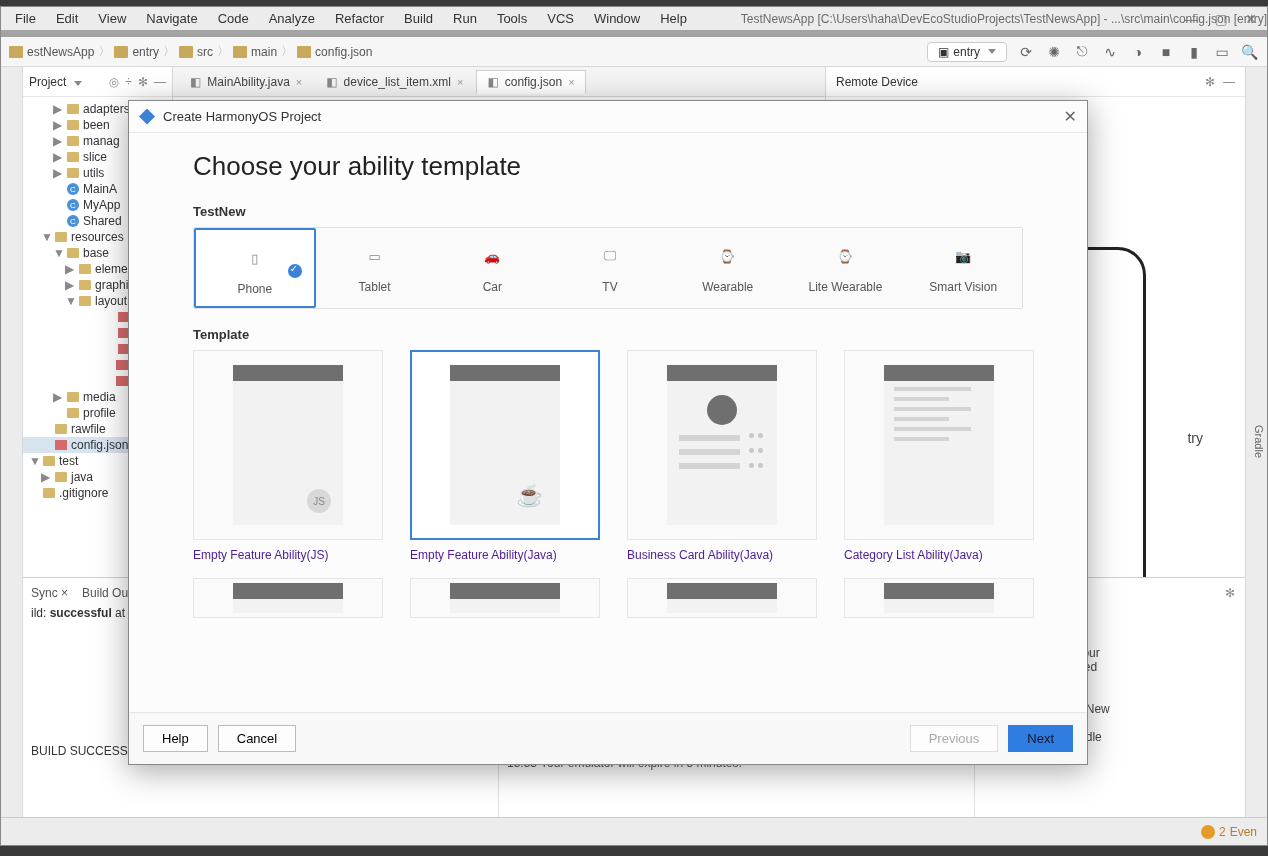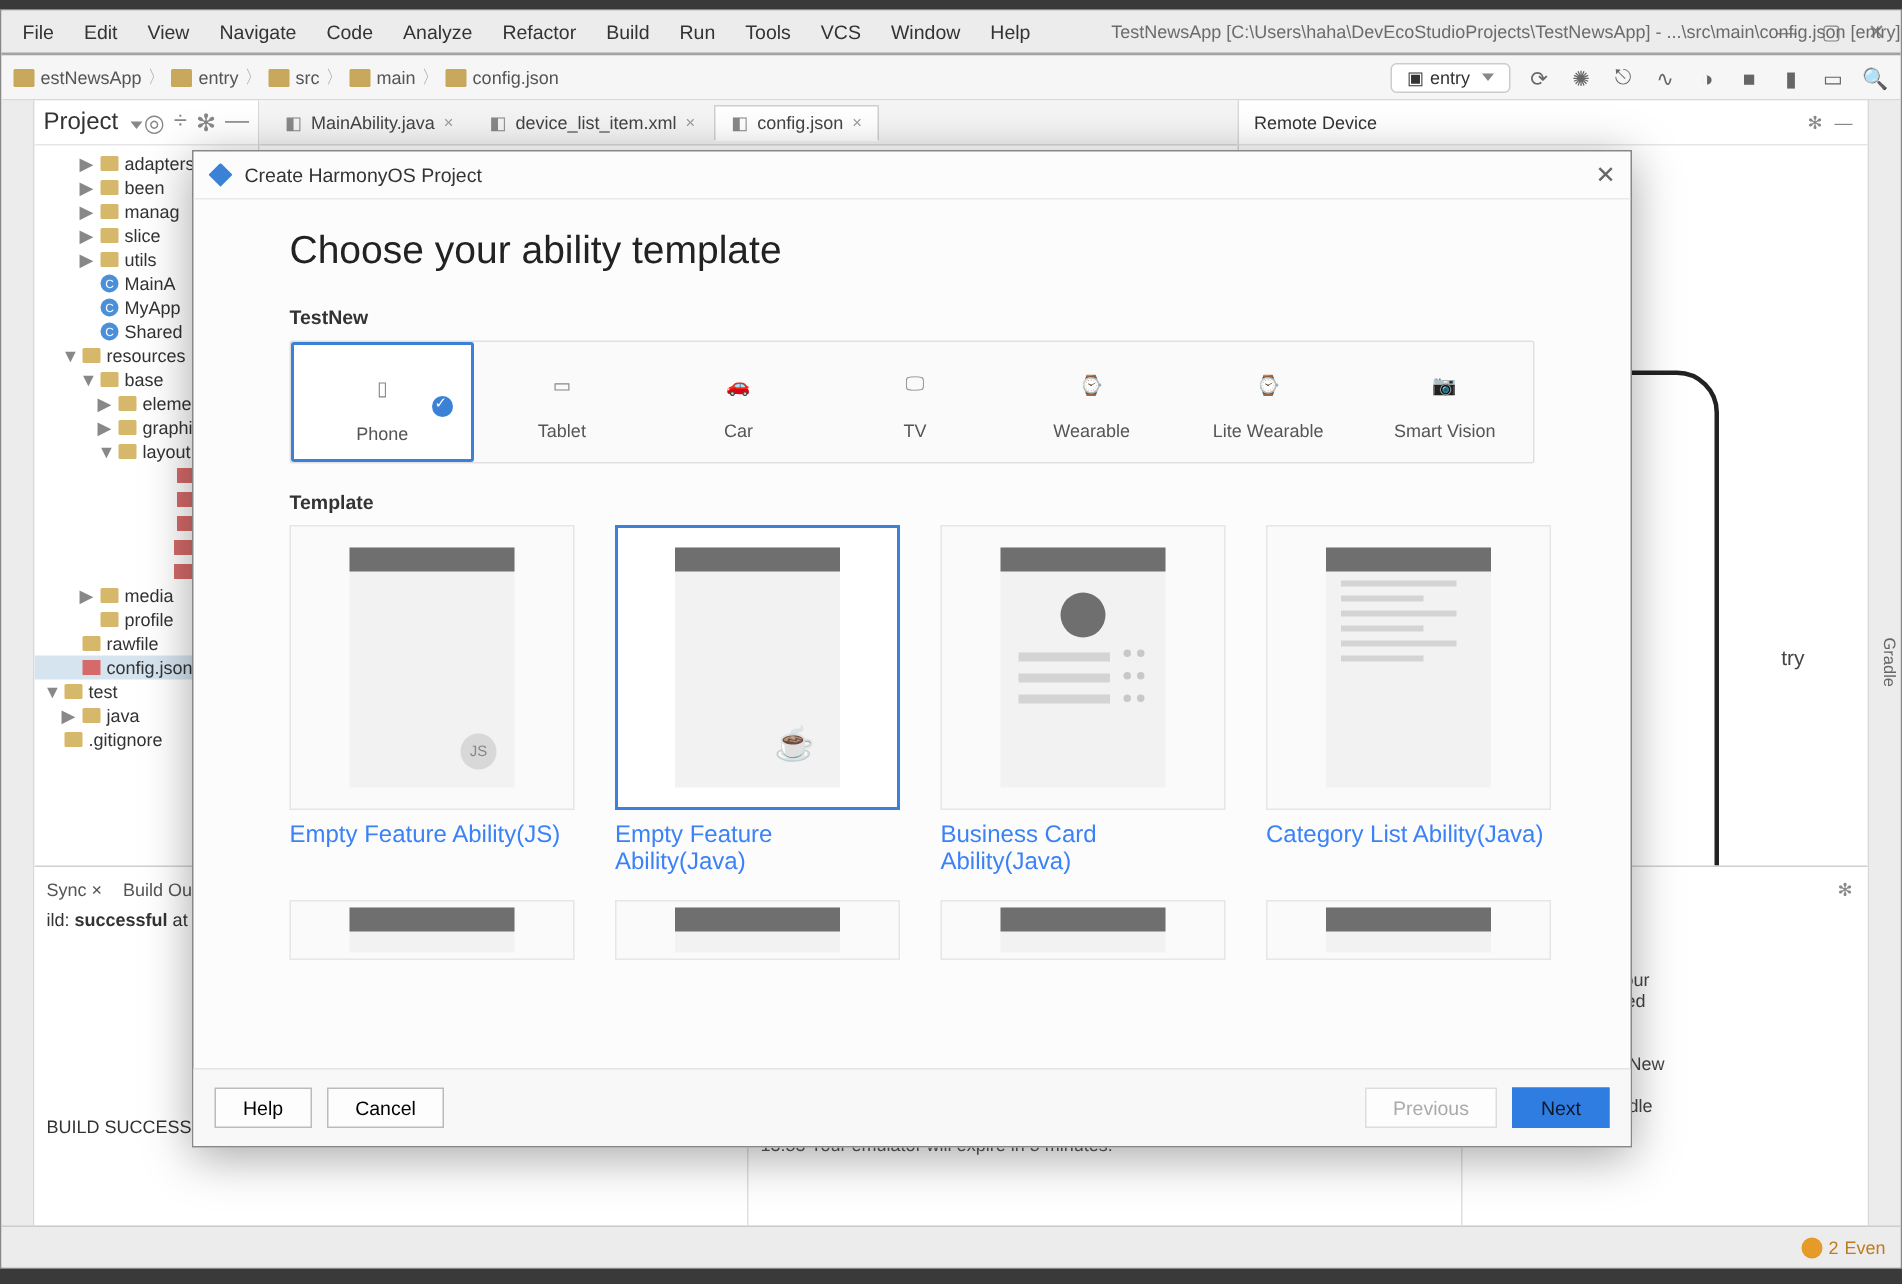--- a/index.html
+++ b/index.html
@@ -2,41 +2,41 @@
 <html><head>
 <meta charset="utf-8">
 <style>
 * { box-sizing: border-box; margin: 0; padding: 0; font-family: -apple-system, "Segoe UI", Arial, sans-serif; }
 body { width: 1268px; height: 856px; background: #3a3a3a; overflow: hidden; position: relative; font-size: 13px; color: #333; }
 
 
 .ide { position: absolute; left: 0; top: 6px; width: 1268px; height: 840px; background: #f2f2f2; border: 1px solid #888; }
 
 
-.titlebar { display:flex; align-items:center; height: 30px; background: #ececec; border-bottom: 2px solid #a3a3a3; padding: 0 6px; justify-content: space-between; }
+.titlebar { display:flex; align-items:center; height: 30px; background: #ececec; border-bottom: 7px solid #a3a3a3; padding: 0 6px; justify-content: space-between; }
 .titlebar .center { position:absolute; left:0; right:0; text-align:right; color:#6b6b6b; font-size:12px; pointer-events:none; }
 .menubar { display:flex; gap: 4px; }
 .menubar span { padding: 4px 8px; color:#333; font-size:13px; cursor:default; }
 .winbtns { display:flex; gap: 10px; color:#888; font-size:14px; }
 .winbtns span { width: 20px; text-align:center; }
 
 
 .crumbrow { display:flex; align-items:center; height: 30px; background:#f6f6f6; border-bottom:1px solid #d8d8d8; padding:0 8px; justify-content:space-between; }
 .crumbs { display:flex; align-items:center; gap:4px; color:#555; font-size:12px; }
 .crumbs .folder-icon { width:14px; height:12px; background:#c8a85a; border-radius:1px; display:inline-block; }
 .crumbs .sep { color:#aaa; }
 .toolbar-right { display:flex; align-items:center; gap:10px; }
 .run-config { border:1px solid #ccc; background:#fff; padding:2px 10px; border-radius:4px; display:flex; align-items:center; gap:4px; font-size:12px; }
 .tb-icon { width:18px; height:18px; color:#666; display:flex; align-items:center; justify-content:center; font-size:14px; }
 
 
 .body { display:flex; height: calc(100% - 60px - 28px); }
 .left-gutter { width: 22px; background:#ececec; border-right:1px solid #d8d8d8; }
 .project-pane { width: 150px; background:#fff; border-right:1px solid #d8d8d8; overflow:hidden; }
-.project-head { display:flex; align-items:center; justify-content:space-between; height:30px; padding:0 6px; border-bottom:1px solid #e6e6e6; font-size:16px; color:#333; }
+.project-head { display:flex; align-items:center; justify-content:space-between; height:30px; padding:0 6px; border-bottom:1px solid #e6e6e6; font-size:12px; color:#333; }
 .project-head .icons { display:flex; gap:6px; color:#888; }
 .tree { font-size:12px; padding:4px 0; }
 .tree .row { display:flex; align-items:center; gap:4px; padding:1px 4px; white-space:nowrap; }
 .tree .row .arrow { width:10px; color:#888; }
 .tree .d0{padding-left:6px;} .tree .d1{padding-left:18px;} .tree .d2{padding-left:30px;} .tree .d3{padding-left:42px;} .tree .d4{padding-left:66px;justify-content:space-between;}
 .tree .fic { width:12px; height:10px; background:#d6b86a; border-radius:1px; display:inline-block; }
 .tree .cic { width:12px; height:12px; border-radius:50%; background:#4a90d9; color:#fff; font-size:8px; display:inline-flex; align-items:center; justify-content:center; }
 .tree .xic { width:12px; height:10px; background:#d66a6a; display:inline-block; }
 .tree .sel { background:#d6e4f0; }
 
@@ -95,21 +95,21 @@
 .tpl.selected .tpl-card { border:2px solid #3b82d6; background:#fff; }
 .tpl-mock { width:110px; height:160px; background:#f2f2f2; position:relative;}
 .tpl-mock .bar { height:16px; background:#6f6f6f; }
 .tpl-mock .js { position:absolute; bottom:12px; right:12px; width:24px; height:24px; background:#d8d8d8; border-radius:50%; font-size:10px; color:#888; display:flex; align-items:center; justify-content:center;}
 .tpl-mock .coffee { position:absolute; bottom:20px; right:16px; width:28px; height:22px; color:#c8c8c8; font-size:22px;}
 .tpl-mock .avatar { width:30px; height:30px; border-radius:50%; background:#6f6f6f; margin:14px auto 10px;}
 .tpl-mock .line { height:6px; background:#d4d4d4; margin:8px 12px;}
 .tpl-mock .dots { position:absolute; right:14px; top:68px; display:flex; flex-direction:column; gap:10px;}
 .tpl-mock .dots span{display:flex; gap:4px;} .tpl-mock .dots i{width:5px;height:5px;border-radius:50%;background:#c8c8c8;}
 .tpl-mock .thinline{height:4px;background:#d4d4d4;margin:6px 10px;}
-.tpl-label { font-size:16px; color:#3b82f6; }
+.tpl-label { font-size:12px; color:#4c1d95; }
 
 .modal-footer { position:absolute; bottom:0; left:0; right:0; height:52px; display:flex; align-items:center; padding:0 14px; border-top:1px solid #e4e4e4; background:#f8f8f8;}
 .modal-footer .btn { padding:5px 18px; border:1px solid #bbb; background:#fdfdfd; font-size:13px; cursor:pointer; }
 .modal-footer .spacer { flex:1; }
 .modal-footer .btn.primary { background:#2f7de0; color:#0f172a; border-color:#2f7de0; margin-left:10px;}
 .modal-footer .btn.disabled { color:#aaa; border-color:#ddd; }
 .modal-footer .gap { width:10px; }
 .chev{display:inline-block;width:0;height:0;border-left:4px solid transparent;border-right:4px solid transparent;border-top:5px solid #888;margin-left:4px;}
 </style>
 </head>

